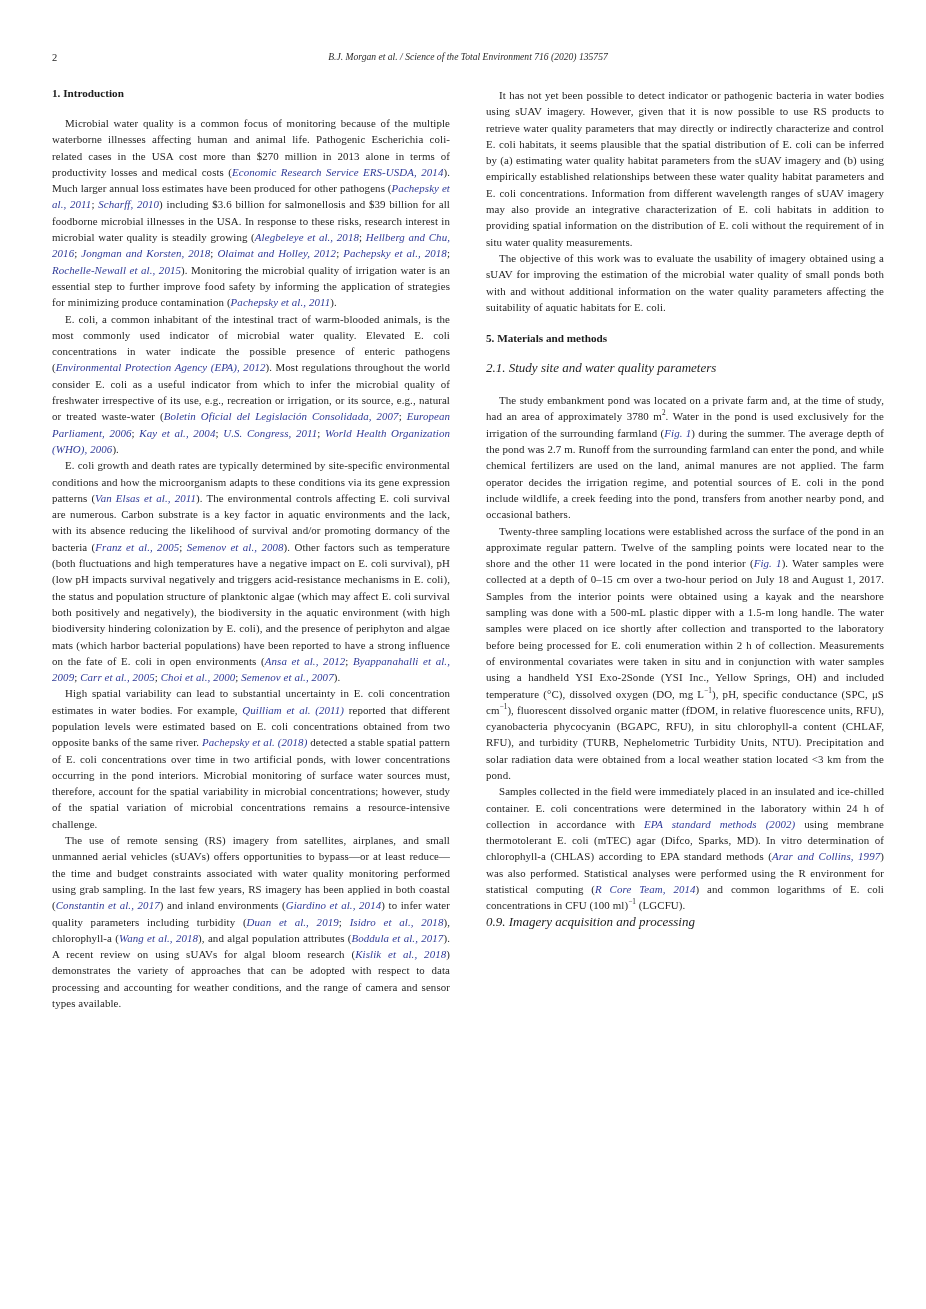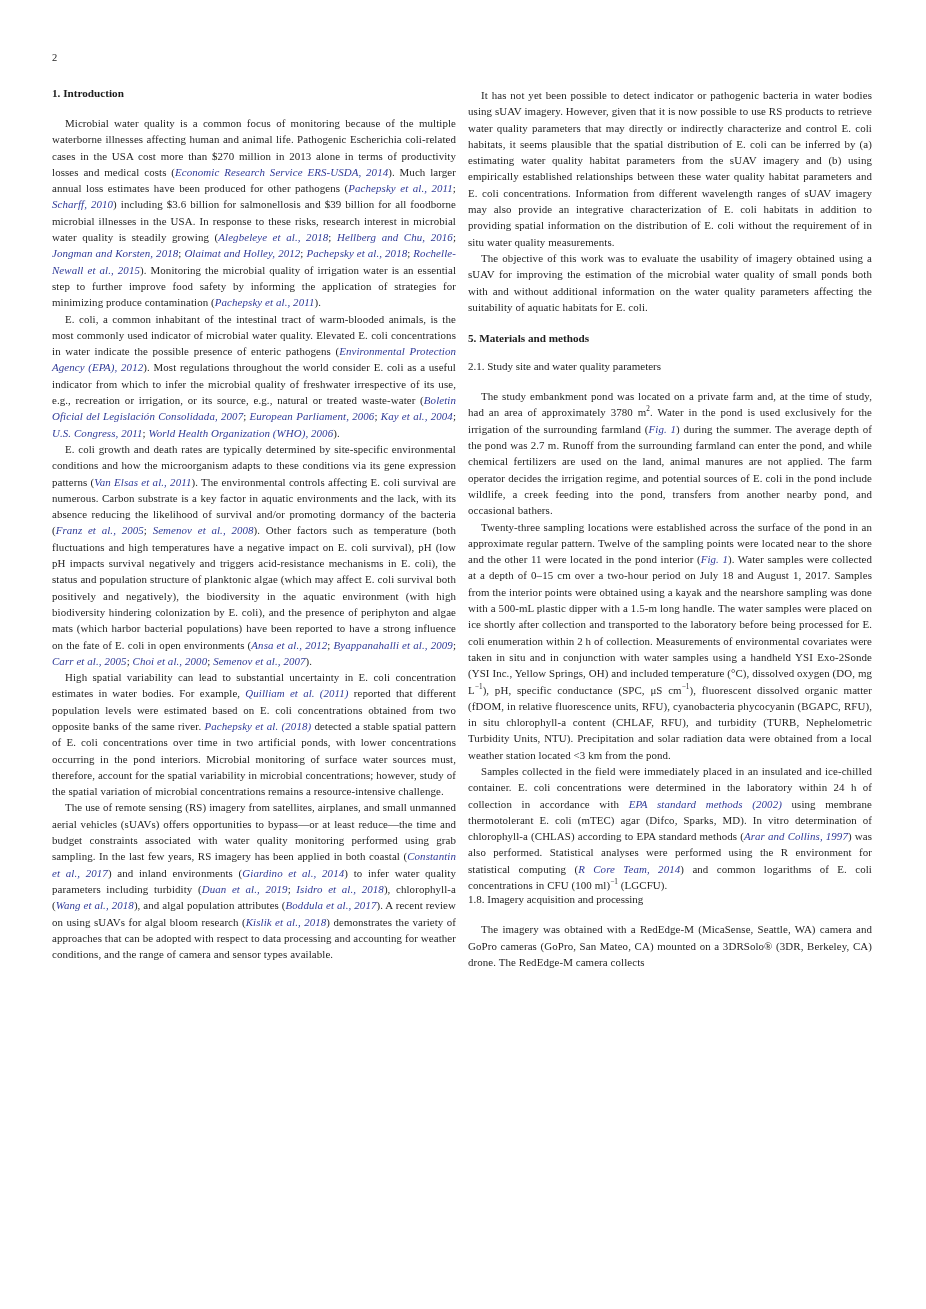--- a/index.html
+++ b/index.html
@@ -9,55 +9,55 @@
     font-family:"Liberation Serif", serif;
     color:#232323;
     --link:#2f3a97;
   }
   .page { position:absolute; inset:0; }
   .page-header { position:absolute; top:51px; left:52px; width:832px; height:16px; }
   .page-number { position:absolute; left:0; top:1px; font-size:10.5px; font-style:normal; }
   .running-head { display:block; text-align:center; font-style:italic; font-size:9.6px; color:#2b2b2b; }
   .columns {
     position:absolute; top:87px; left:52px; width:832px;
-    display:flex; gap:12px; align-items:flex-start;
+    display:flex; gap:36px; align-items:flex-start;
   }
   .col { width:404px; }
   .col > :first-child { margin-top:0; }
   .para {
     font-size:10.9px; line-height:16.3px; text-align:justify; text-indent:13px;
     letter-spacing:0.1px;
   }
   .sec-heading { font-size:11.2px; font-weight:bold; margin:17px 0 16px 0; color:#1d1d1d; }
-  .sub-heading { font-size:11px; font-weight:normal; margin:0 0 16px 0; color:#1d1d1d; }
+  .sub-heading { font-size:13px; font-weight:normal; font-style:italic; margin:0 0 16px 0; color:#1d1d1d; }
   .seg-link { color:var(--link); cursor:pointer;font-style:italic; }
   .seg-italic { }
   .seg-sup { vertical-align:super; font-size:7.2px; line-height:0; }
 </style>
 </head>
 <body style="--link: #2f3a97; color: rgb(35, 35, 35);">
 
 <div class="page">
   <header class="page-header">
     <span class="page-number">2</span>
+    <span class="running-head">B.J. Morgan et al. / Science of the Total Environment 716 (2020) 135757</span>
   </header>
   <main class="columns">
     <section class="col">
         <h2 class="sec-heading">1. Introduction</h2>
         <p class="para"><span>Microbial water quality is a common focus of monitoring because of the multiple waterborne illnesses affecting human and animal life. Pathogenic </span><span class="seg-italic">Escherichia coli</span><span>-related cases in the USA cost more than $270 million in 2013 alone in terms of productivity losses and medical costs (</span><span class="seg-link">Economic Research Service ERS-USDA, 2014</span><span>). Much larger annual loss estimates have been produced for other pathogens (</span><span class="seg-link">Pachepsky et al., 2011</span><span>; </span><span class="seg-link">Scharff, 2010</span><span>) including $3.6 billion for salmonellosis and $39 billion for all foodborne microbial illnesses in the USA. In response to these risks, research interest in microbial water quality is steadily growing (</span><span class="seg-link">Alegbeleye et al., 2018</span><span>; </span><span class="seg-link">Hellberg and Chu, 2016</span><span>; </span><span class="seg-link">Jongman and Korsten, 2018</span><span>; </span><span class="seg-link">Olaimat and Holley, 2012</span><span>; </span><span class="seg-link">Pachepsky et al., 2018</span><span>; </span><span class="seg-link">Rochelle-Newall et al., 2015</span><span>). Monitoring the microbial quality of irrigation water is an essential step to further improve food safety by informing the application of strategies for minimizing produce contamination (</span><span class="seg-link">Pachepsky et al., 2011</span><span>).</span></p>
         <p class="para"><span class="seg-italic">E. coli</span><span>, a common inhabitant of the intestinal tract of warm-blooded animals, is the most commonly used indicator of microbial water quality. Elevated </span><span class="seg-italic">E. coli</span><span> concentrations in water indicate the possible presence of enteric pathogens (</span><span class="seg-link">Environmental Protection Agency (EPA), 2012</span><span>). Most regulations throughout the world consider </span><span class="seg-italic">E. coli</span><span> as a useful indicator from which to infer the microbial quality of freshwater irrespective of its use, e.g., recreation or irrigation, or its source, e.g., natural or treated waste-water (</span><span class="seg-link">Boletin Oficial del Legislación Consolidada, 2007</span><span>; </span><span class="seg-link">European Parliament, 2006</span><span>; </span><span class="seg-link">Kay et al., 2004</span><span>; </span><span class="seg-link">U.S. Congress, 2011</span><span>; </span><span class="seg-link">World Health Organization (WHO), 2006</span><span>).</span></p>
         <p class="para"><span class="seg-italic">E. coli</span><span> growth and death rates are typically determined by site-specific environmental conditions and how the microorganism adapts to these conditions via its gene expression patterns (</span><span class="seg-link">Van Elsas et al., 2011</span><span>). The environmental controls affecting </span><span class="seg-italic">E. coli</span><span> survival are numerous. Carbon substrate is a key factor in aquatic environments and the lack, with its absence reducing the likelihood of survival and/or promoting dormancy of the bacteria (</span><span class="seg-link">Franz et al., 2005</span><span>; </span><span class="seg-link">Semenov et al., 2008</span><span>). Other factors such as temperature (both fluctuations and high temperatures have a negative impact on </span><span class="seg-italic">E. coli</span><span> survival), pH (low pH impacts survival negatively and triggers acid-resistance mechanisms in </span><span class="seg-italic">E. coli</span><span>), the status and population structure of planktonic algae (which may affect </span><span class="seg-italic">E. coli</span><span> survival both positively and negatively), the biodiversity in the aquatic environment (with high biodiversity hindering colonization by </span><span class="seg-italic">E. coli</span><span>), and the presence of periphyton and algae mats (which harbor bacterial populations) have been reported to have a strong influence on the fate of </span><span class="seg-italic">E. coli</span><span> in open environments (</span><span class="seg-link">Ansa et al., 2012</span><span>; </span><span class="seg-link">Byappanahalli et al., 2009</span><span>; </span><span class="seg-link">Carr et al., 2005</span><span>; </span><span class="seg-link">Choi et al., 2000</span><span>; </span><span class="seg-link">Semenov et al., 2007</span><span>).</span></p>
         <p class="para"><span>High spatial variability can lead to substantial uncertainty in </span><span class="seg-italic">E. coli</span><span> concentration estimates in water bodies. For example, </span><span class="seg-link">Quilliam et al. (2011)</span><span> reported that different population levels were estimated based on </span><span class="seg-italic">E. coli</span><span> concentrations obtained from two opposite banks of the same river. </span><span class="seg-link">Pachepsky et al. (2018)</span><span> detected a stable spatial pattern of </span><span class="seg-italic">E. coli</span><span> concentrations over time in two artificial ponds, with lower concentrations occurring in the pond interiors. Microbial monitoring of surface water sources must, therefore, account for the spatial variability in microbial concentrations; however, study of the spatial variation of microbial concentrations remains a resource-intensive challenge.</span></p>
         <p class="para"><span>The use of remote sensing (RS) imagery from satellites, airplanes, and small unmanned aerial vehicles (sUAVs) offers opportunities to bypass—or at least reduce—the time and budget constraints associated with water quality monitoring performed using grab sampling. In the last few years, RS imagery has been applied in both coastal (</span><span class="seg-link">Constantin et al., 2017</span><span>) and inland environments (</span><span class="seg-link">Giardino et al., 2014</span><span>) to infer water quality parameters including turbidity (</span><span class="seg-link">Duan et al., 2019</span><span>; </span><span class="seg-link">Isidro et al., 2018</span><span>), chlorophyll-</span><span class="seg-italic">a</span><span> (</span><span class="seg-link">Wang et al., 2018</span><span>), and algal population attributes (</span><span class="seg-link">Boddula et al., 2017</span><span>). A recent review on using sUAVs for algal bloom research (</span><span class="seg-link">Kislik et al., 2018</span><span>) demonstrates the variety of approaches that can be adopted with respect to data processing and accounting for weather conditions, and the range of camera and sensor types available.</span></p>
       </section>
     <section class="col">
         <p class="para"><span>It has not yet been possible to detect indicator or pathogenic bacteria in water bodies using sUAV imagery. However, given that it is now possible to use RS products to retrieve water quality parameters that may directly or indirectly characterize and control </span><span class="seg-italic">E. coli</span><span> habitats, it seems plausible that the spatial distribution of </span><span class="seg-italic">E. coli</span><span> can be inferred by (a) estimating water quality habitat parameters from the sUAV imagery and (b) using empirically established relationships between these water quality habitat parameters and </span><span class="seg-italic">E. coli</span><span> concentrations. Information from different wavelength ranges of sUAV imagery may also provide an integrative characterization of </span><span class="seg-italic">E. coli</span><span> habitats in addition to providing spatial information on the distribution of </span><span class="seg-italic">E. coli</span><span> without the requirement of in situ water quality measurements.</span></p>
         <p class="para"><span>The objective of this work was to evaluate the usability of imagery obtained using a sUAV for improving the estimation of the microbial water quality of small ponds both with and without additional information on the water quality parameters affecting the suitability of aquatic habitats for </span><span class="seg-italic">E. coli</span><span>.</span></p>
         <h2 class="sec-heading">5. Materials and methods</h2>
         <h3 class="sub-heading">2.1. Study site and water quality parameters</h3>
         <p class="para"><span>The study embankment pond was located on a private farm and, at the time of study, had an area of approximately 3780 m</span><span class="seg-sup">2</span><span>. Water in the pond is used exclusively for the irrigation of the surrounding farmland (</span><span class="seg-link">Fig. 1</span><span>) during the summer. The average depth of the pond was 2.7 m. Runoff from the surrounding farmland can enter the pond, and while chemical fertilizers are used on the land, animal manures are not applied. The farm operator decides the irrigation regime, and potential sources of </span><span class="seg-italic">E. coli</span><span> in the pond include wildlife, a creek feeding into the pond, transfers from another nearby pond, and occasional bathers.</span></p>
         <p class="para"><span>Twenty-three sampling locations were established across the surface of the pond in an approximate regular pattern. Twelve of the sampling points were located near to the shore and the other 11 were located in the pond interior (</span><span class="seg-link">Fig. 1</span><span>). Water samples were collected at a depth of 0–15 cm over a two-hour period on July 18 and August 1, 2017. Samples from the interior points were obtained using a kayak and the nearshore sampling was done with a 500-mL plastic dipper with a 1.5-m long handle. The water samples were placed on ice shortly after collection and transported to the laboratory before being processed for </span><span class="seg-italic">E. coli</span><span> enumeration within 2 h of collection. Measurements of environmental covariates were taken in situ and in conjunction with water samples using a handheld YSI Exo-2Sonde (YSI Inc., Yellow Springs, OH) and included temperature (°C), dissolved oxygen (DO, mg L</span><span class="seg-sup">−1</span><span>), pH, specific conductance (SPC, μS cm</span><span class="seg-sup">−1</span><span>), fluorescent dissolved organic matter (fDOM, in relative fluorescence units, RFU), cyanobacteria phycocyanin (BGAPC, RFU), in situ chlorophyll-</span><span class="seg-italic">a</span><span> content (CHLAF, RFU), and turbidity (TURB, Nephelometric Turbidity Units, NTU). Precipitation and solar radiation data were obtained from a local weather station located &lt;3 km from the pond.</span></p>
         <p class="para"><span>Samples collected in the field were immediately placed in an insulated and ice-chilled container. </span><span class="seg-italic">E. coli</span><span> concentrations were determined in the laboratory within 24 h of collection in accordance with </span><span class="seg-link">EPA standard methods (2002)</span><span> using membrane thermotolerant </span><span class="seg-italic">E. coli</span><span> (mTEC) agar (Difco, Sparks, MD). In vitro determination of chlorophyll-</span><span class="seg-italic">a</span><span> (CHLAS) according to EPA standard methods (</span><span class="seg-link">Arar and Collins, 1997</span><span>) was also performed. Statistical analyses were performed using the R environment for statistical computing (</span><span class="seg-link">R Core Team, 2014</span><span>) and common logarithms of </span><span class="seg-italic">E. coli</span><span> concentrations in CFU (100 ml)</span><span class="seg-sup">−1</span><span> (LGCFU).</span></p>
-        <h3 class="sub-heading">1.8. Imagery acquisition and processing</h3>
-        <p class="para"><span>The imagery was obtained with a RedEdge-M (MicaSense, Seattle, WA) camera and GoPro cameras (GoPro, San Mateo, CA) mounted on a 3DRSolo® (3DR, Berkeley, CA) drone. The RedEdge-M camera collects</span></p>
+        <h3 class="sub-heading">0.9. Imagery acquisition and processing</h3>
       </section>
   </main>
 </div>
 
 </body></html>

